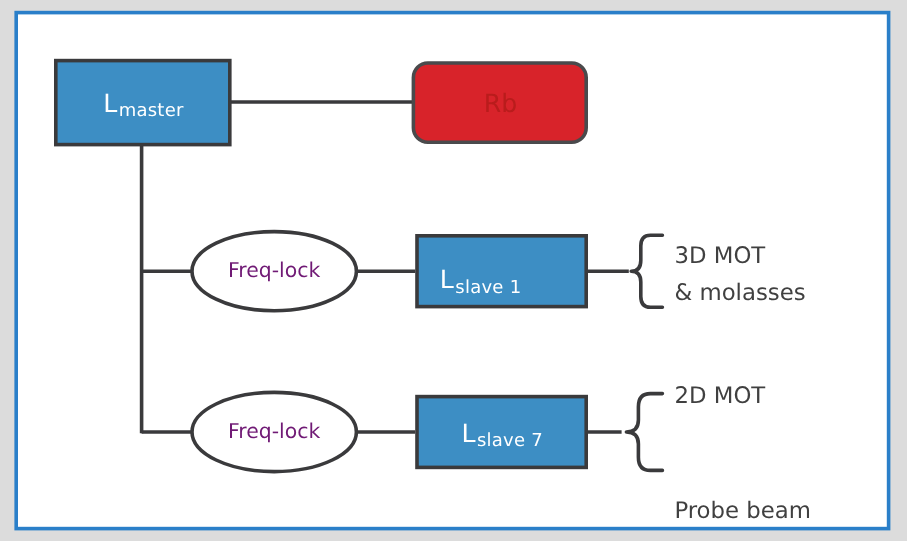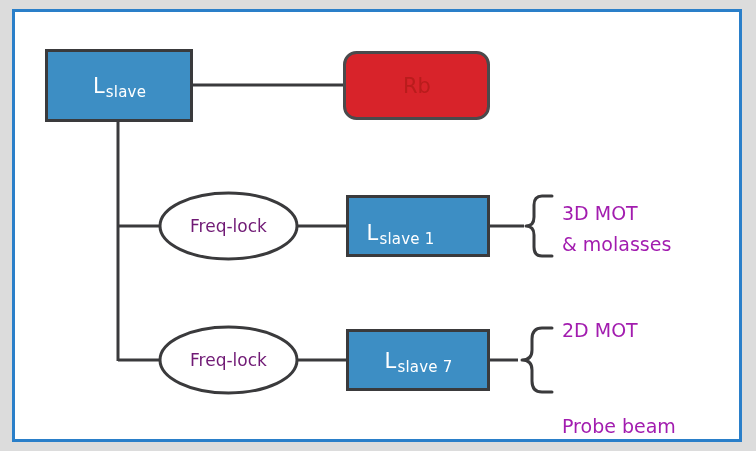--- a/index.html
+++ b/index.html
@@ -49,21 +49,21 @@
   .rb-text {
     color: #b91c1c;
     font-size: 21px;
   }
   .ellipse-text {
     color: #701a75;
     font-size: 17px;
   }
   .out-label {
     position: absolute;
-    color: #a21caf;
+    color: #404040;
     font-size: 19px;
     white-space: nowrap;
   }
 </style>
 </head>
 <body>
 
 <div id="canvas">
 
   <svg id="diagram-svg" viewBox="0 0 756 451" xmlns="http://www.w3.org/2000/svg">
@@ -119,21 +119,21 @@
 
     <ellipse cx="228.5" cy="360" rx="68.5" ry="33" fill="#ffffff" stroke="#3a3a3c" stroke-width="3"></ellipse>
 
     <rect x="347.5" y="196.5" width="141" height="59" fill="#3d8ec4" stroke="#3a3a3c" stroke-width="3"></rect>
 
     <rect x="347.5" y="330.5" width="141" height="59" fill="#3d8ec4" stroke="#3a3a3c" stroke-width="3"></rect>
   </svg>
 
   <div class="node-label" style="left:46px; top:50px; width:147px; height:72px;">
     <span class="laser-text">
-      <span>L</span><span class="sub">slave</span>
+      <span>L</span><span class="sub">master</span>
     </span>
   </div>
 
   <div class="node-label" style="left:344px; top:52px; width:146px; height:68px;">
     <span class="rb-text">Rb</span>
   </div>
 
   <div class="node-label" style="left:160px; top:193px; width:137px; height:66px;">
     <span class="ellipse-text">Freq-lock</span>
   </div>

